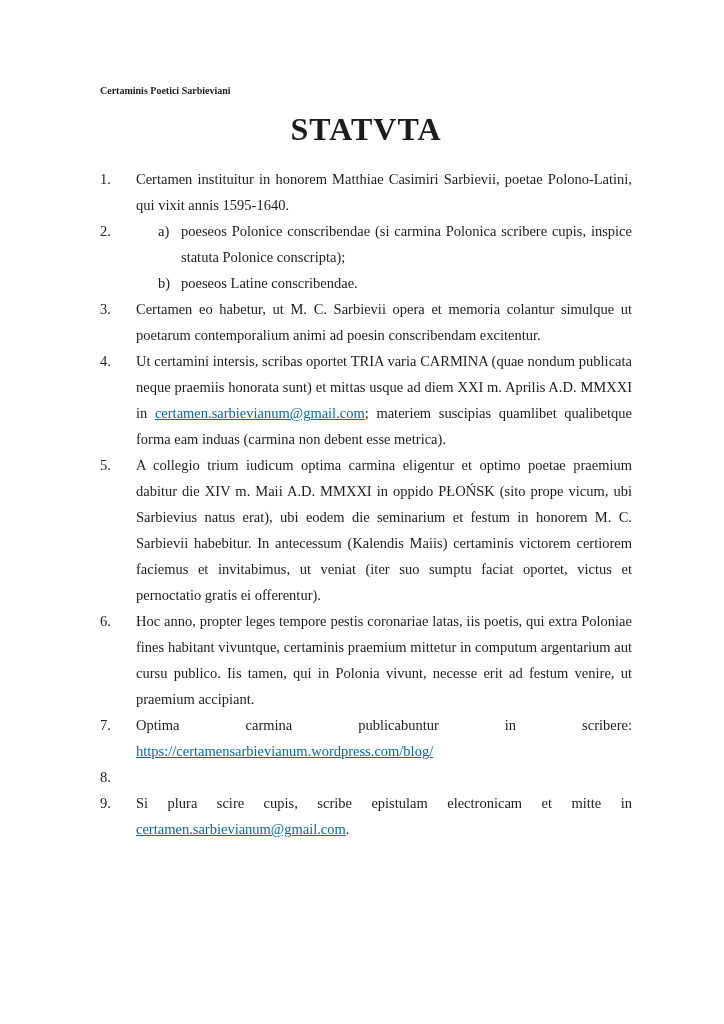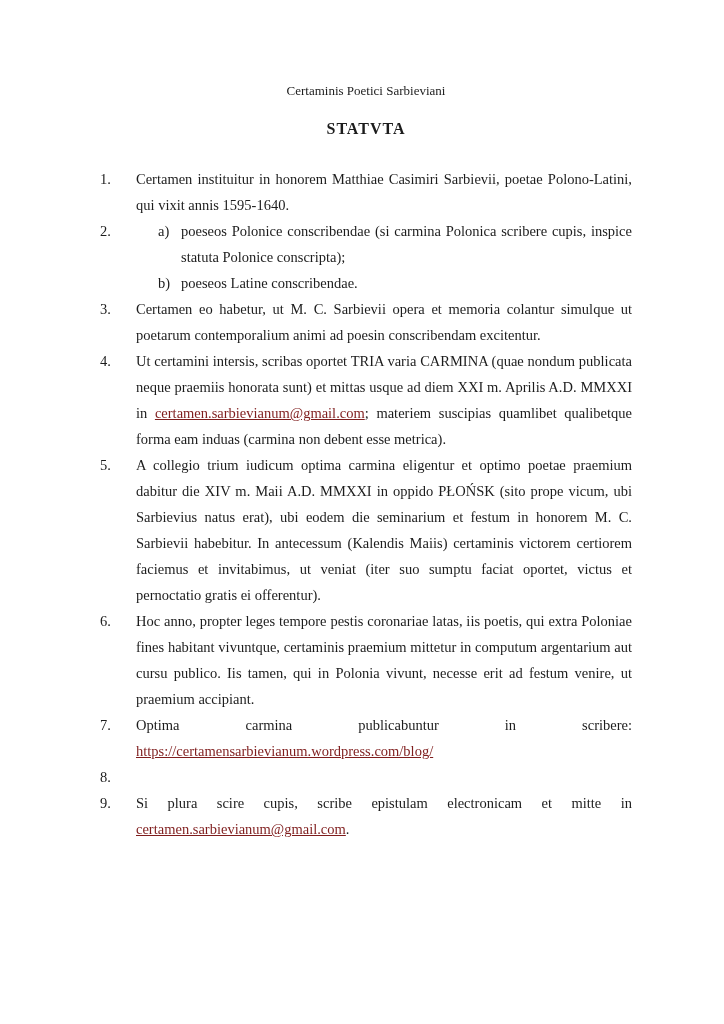--- a/index.html
+++ b/index.html
@@ -15,29 +15,28 @@
     color: #1c1c1c;
   }
   .page {
     box-sizing: border-box;
     width: 724px;
     height: 1024px;
     padding: 82px 92px 0 100px;
     background: #ffffff;
   }
   .doc-header {
-    text-align: center;
-    font-weight: normal;
-    font-size: 13px;
+    font-weight: bold;
+    font-size: 10px;
     line-height: 18px;
   }
   .doc-title {
     text-align: center;
     font-weight: bold;
-    font-size: 16px;
+    font-size: 32px;
     line-height: 28px;
     letter-spacing: 1px;
     margin-top: 15px;
   }
   .statutes {
     margin-top: 23px;
     font-size: 14.5px;
     line-height: 26px;
   }
   .item {
@@ -63,21 +62,21 @@
   }
   .submarker {
     flex: 0 0 23px;
   }
   .subtext {
     flex: 1;
     text-align: justify;
     font-family: Liberation Serif, serif;
   }
   a.doc-link {
-    color: #7f1d1d;
+    color: #0369a1;
     text-decoration: underline;
     cursor: pointer;
   }
 </style>
 </head>
 <body>
 
 <div class="page">
   <div class="doc-header">Certaminis Poetici Sarbieviani</div>
   <div class="doc-title">STATVTA</div>

